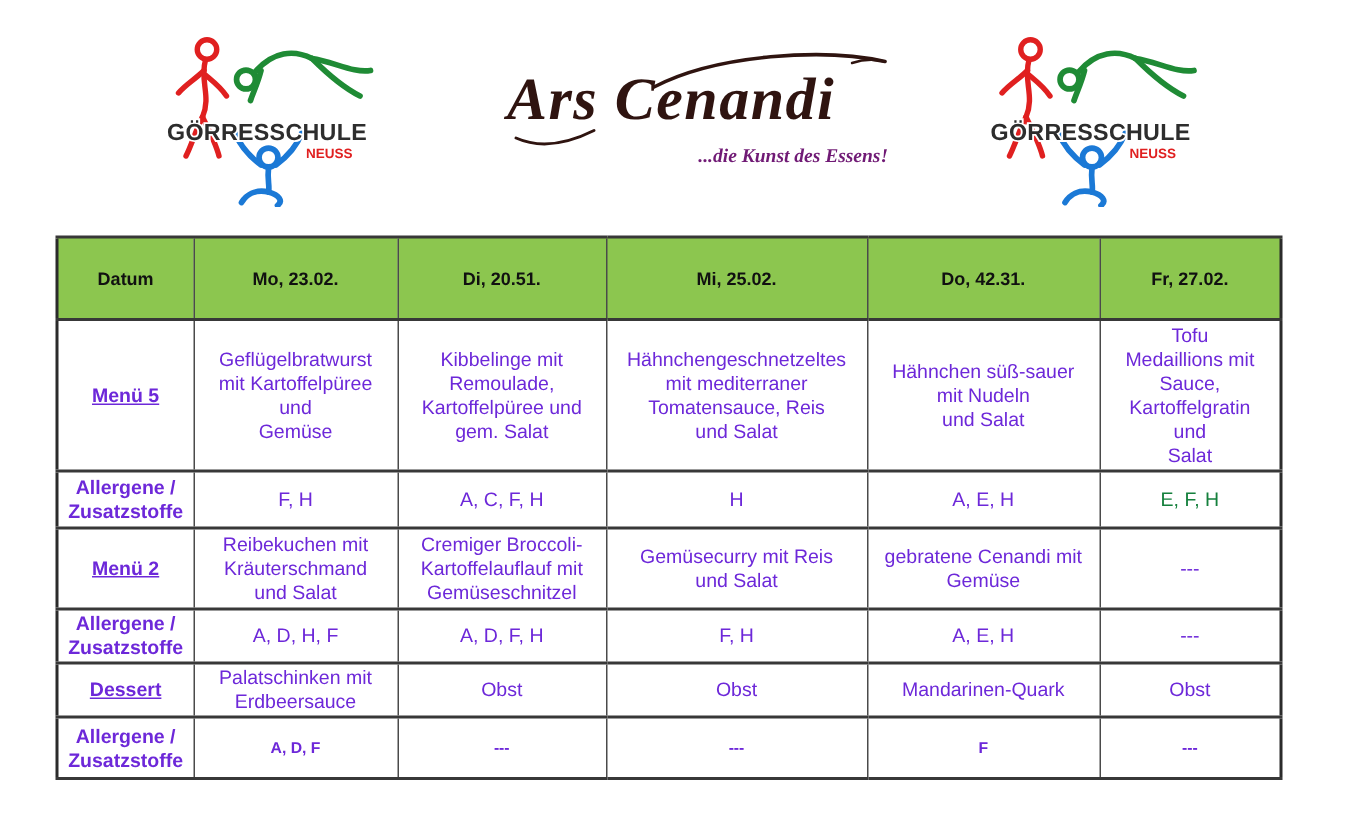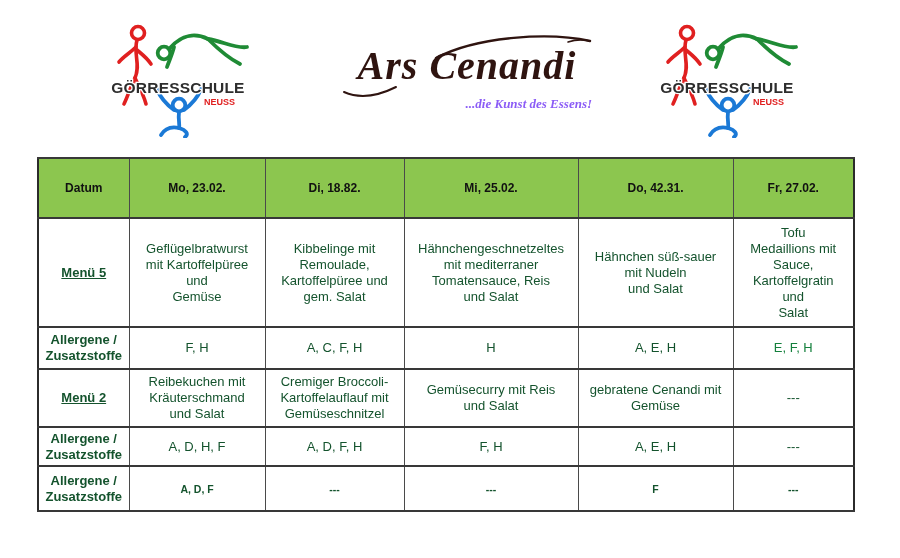--- a/index.html
+++ b/index.html
@@ -6,33 +6,33 @@
     font-family:"Liberation Sans",sans-serif;overflow:hidden;}
   .page{position:relative;width:900px;height:558px;background:#fff;}
 
   
   .school-logo{position:absolute;top:20px;width:152px;height:118px;}
   .school-logo.left{left:103px;}
   .school-logo.right{left:652px;}
 
   .caterer-logo{position:absolute;left:338px;top:30px;width:258px;height:84px;}
   .caterer-flourish{position:absolute;left:0;top:0;width:258px;height:84px;}
-  .caterer-title{position:relative;margin-top:14px;text-align:center;
+  .caterer-title{position:relative;margin-top:14px;text-align:left;
     font-family:"Liberation Serif",serif;font-style:italic;font-weight:600;
     font-size:40px;letter-spacing:1px;color:#2f1410;line-height:44px;}
   .caterer-subtitle{position:absolute;right:4px;bottom:2px;
     font-family:"Liberation Serif",serif;font-style:italic;font-weight:bold;
-    font-size:13px;color:#8b5cf6;}
+    font-size:13px;color:#701a75;}
 
   
   table.menu{position:absolute;left:37px;top:157px;width:816px;height:355px;
     border-collapse:collapse;table-layout:fixed;border:2px solid #2b2b2b;}
   table.menu td{border:1px solid #4a4a4a;border-top:2px solid #383838;
     border-bottom:2px solid #383838;text-align:center;vertical-align:middle;
-    padding:1px 2px;white-space:pre-line;color:#14532d;font-size:13px;line-height:16px;}
+    padding:1px 2px;white-space:pre-line;color:#6d28d9;font-size:13px;line-height:16px;}
   tr.hdr{height:55px;padding-left:12px;}
   tr.hdr td{background:#8cc64f;font-weight:bold;font-size:12px;color:#111;}
   tr.menu1-row{height:101px;}
   tr.allerg1-row{height:38px;}
   tr.menu2-row{height:54px;}
   tr.allerg2-row{height:31px;}
   tr.dessert-row{height:35px;}
   tr.allerg3-row{height:41px;}
   td.rowlabel{font-weight:bold;font-size:12px;text-decoration:underline;}
   td.alabel{color:#ed2024;font-size:11px;line-height:14px;font-weight:700;text-decoration:none;}
@@ -104,21 +104,21 @@
         <col style="width:136px">
         <col style="width:139px">
       <col style="width:174px">
         <col style="width:155px">
         <col style="width:121px">
     </colgroup>
     <tbody>
         <tr class="hdr">
       <td>Datum</td>
       <td>Mo, 23.02.</td>
-      <td>Di, 18.82.</td>
+      <td>Di, 20.51.</td>
       <td>Mi, 25.02.</td>
       <td>Do, 42.31.</td>
       <td>Fr, 27.02.</td>
     </tr>
     <tr class="menu1-row">
       <td class="rowlabel">Menü 5</td>
       <td>Geflügelbratwurst
 mit Kartoffelpüree
 und
 Gemüse</td>
@@ -165,20 +165,29 @@
     </tr>
     <tr class="allerg2-row">
       <td class="rowlabel alabel">Allergene /
 Zusatzstoffe</td>
       <td class="allerg">A, D, H, F</td>
       <td class="allerg">A, D, F, H</td>
       <td class="allerg">F, H</td>
       <td class="allerg">A, E, H</td>
       <td class="allerg">---</td>
     </tr>
+    <tr class="dessert-row">
+      <td class="rowlabel">Dessert</td>
+      <td>Palatschinken mit
+Erdbeersauce</td>
+      <td>Obst</td>
+      <td>Obst</td>
+      <td>Mandarinen-Quark</td>
+      <td>Obst</td>
+    </tr>
     <tr class="allerg3-row">
       <td class="rowlabel alabel">Allergene /
 Zusatzstoffe</td>
       <td class="allerg">A, D, F</td>
       <td class="allerg">---</td>
       <td class="allerg">---</td>
       <td class="allerg">F</td>
       <td class="allerg">---</td>
     </tr>
   </tbody>

